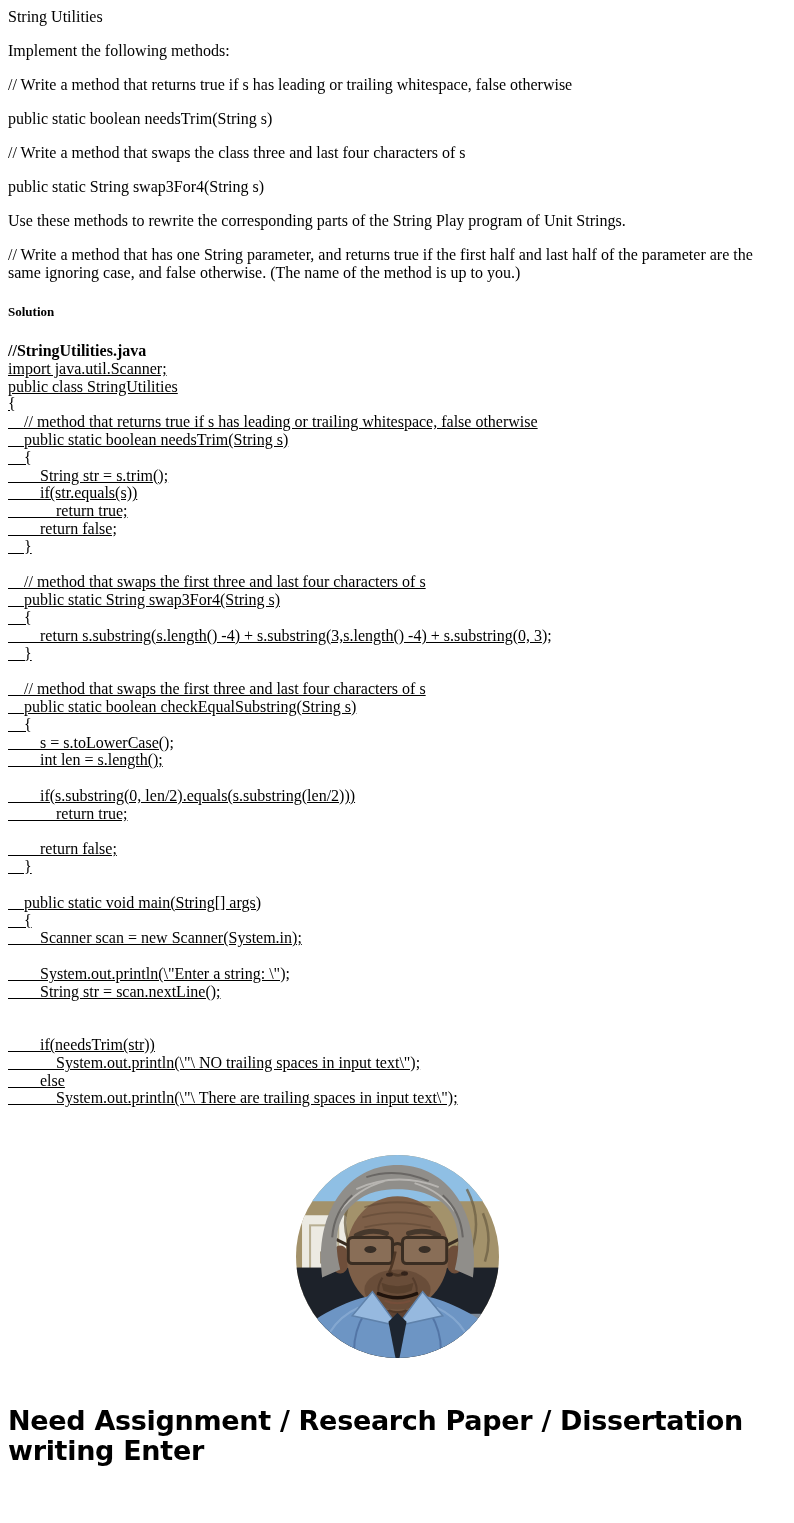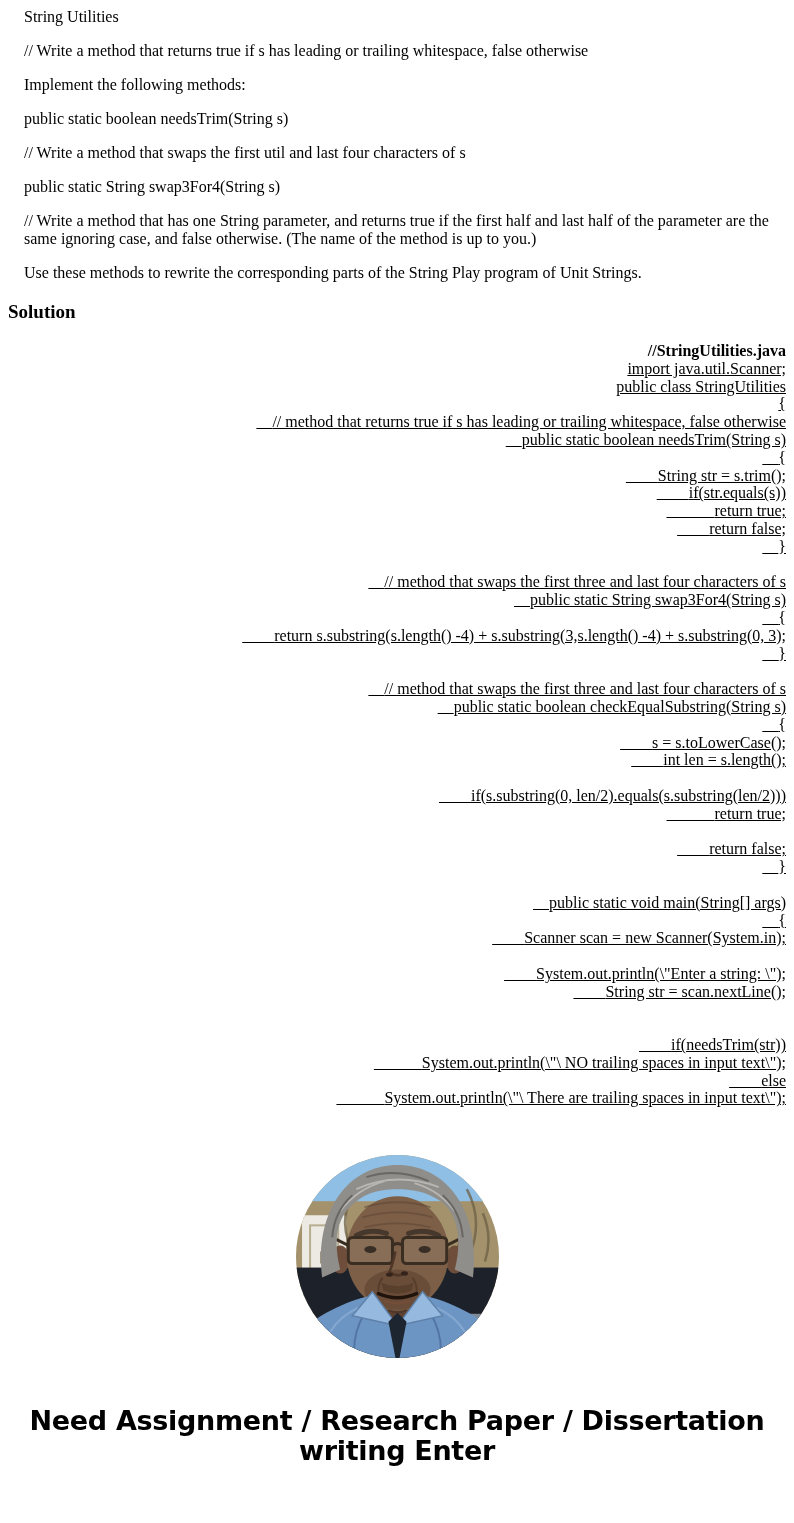--- a/index.html
+++ b/index.html
@@ -1,46 +1,46 @@
 <!DOCTYPE html>
 <html><head>
 <meta charset="utf-8">
 <style>
   html,body{margin:0;padding:0;background:#ffffff;}
   .page{
     width:794px;height:1523px;box-sizing:border-box;
     padding:8px;overflow:hidden;background:#ffffff;color:#000000;
     font-family:"Liberation Serif",serif;font-size:16px;line-height:18px;
   }
-  .page p{margin:16px 16px;}
+  .page p{margin:16px 0;}
   .page p.first{margin-top:0;}
-  h3.sol{font-size:19px;line-height:22px;margin:19px 0;font-weight:bold;}
-  .codewrap{margin:16px 0;line-height:17.8px;text-align:right;}
+  h3.sol{font-size:13px;line-height:22px;margin:19px 0;font-weight:bold;}
+  .codewrap{margin:16px 0;line-height:17.8px;}
   .codefile{font-weight:bold;}
   .code{white-space:pre-wrap;font-family:"Liberation Serif",serif;text-decoration:underline;}
   figure.avatar-wrap{margin:48px auto 0;width:203px;height:203px;padding:0;}
   .footer{
-    margin-top:48px;text-align:center;color:#000;
+    margin-top:48px;text-align:left;color:#000;
     font-family:"DejaVu Sans",sans-serif;font-weight:bold;
     font-size:27px;line-height:30px;letter-spacing:-0.3px;
   }
 </style>
 </head>
 <body>
 
 <main class="page">
 
   <p class="first">String Utilities</p>
+  <p>Implement the following methods:</p>
   <p>// Write a method that returns true if s has leading or trailing whitespace, false otherwise</p>
-  <p>Implement the following methods:</p>
   <p>public static boolean needsTrim(String s)</p>
-  <p>// Write a method that swaps the first util and last four characters of s</p>
+  <p>// Write a method that swaps the class three and last four characters of s</p>
   <p>public static String swap3For4(String s)</p>
+  <p>Use these methods to rewrite the corresponding parts of the String Play program of Unit Strings.</p>
   <p>// Write a method that has one String parameter, and returns true if the first half and last half of the parameter are the same ignoring case, and false otherwise. (The name of the method is up to you.)</p>
-  <p>Use these methods to rewrite the corresponding parts of the String Play program of Unit Strings.</p>
 
   <h3 class="sol">Solution</h3>
 
   <div class="codewrap">
     <strong class="codefile">//StringUtilities.java</strong>
     <div class="code">import java.util.Scanner;
 public class StringUtilities
 {
     // method that returns true if s has leading or trailing whitespace, false otherwise
     public static boolean needsTrim(String s)

